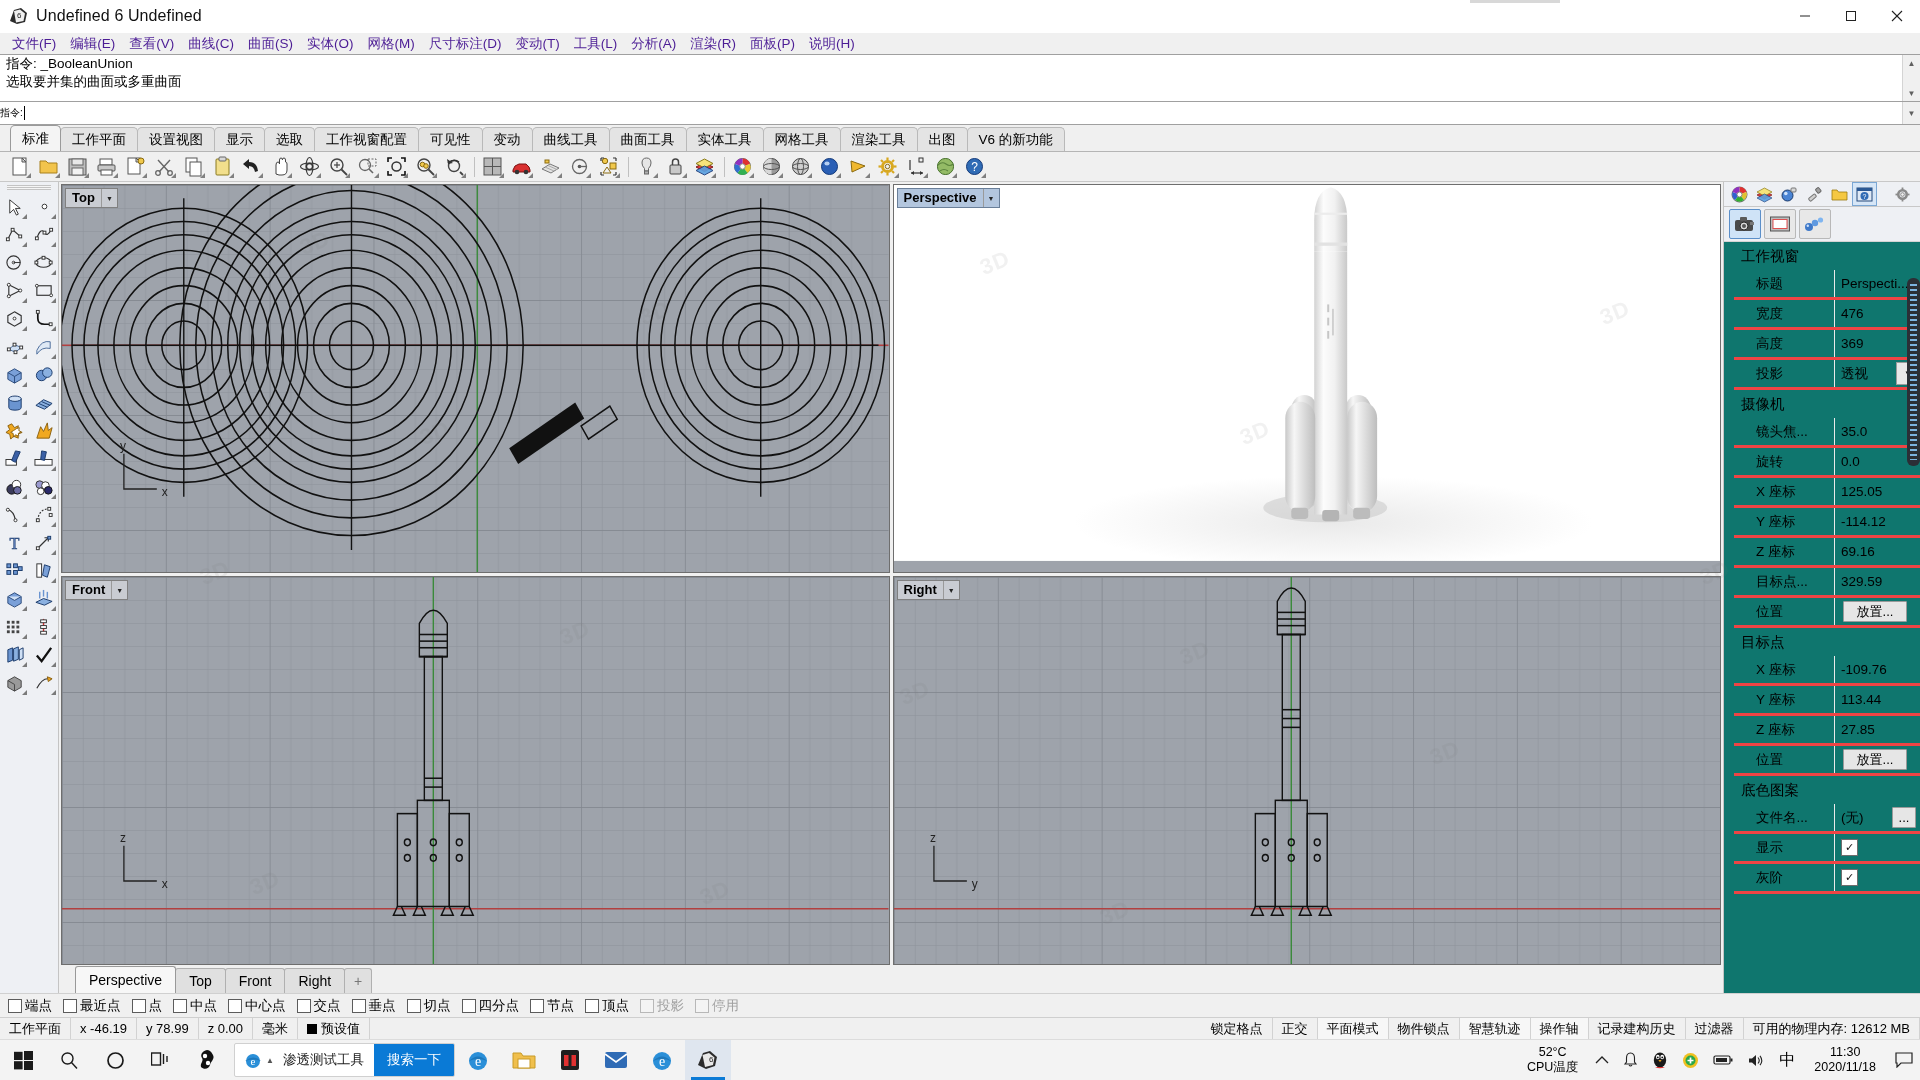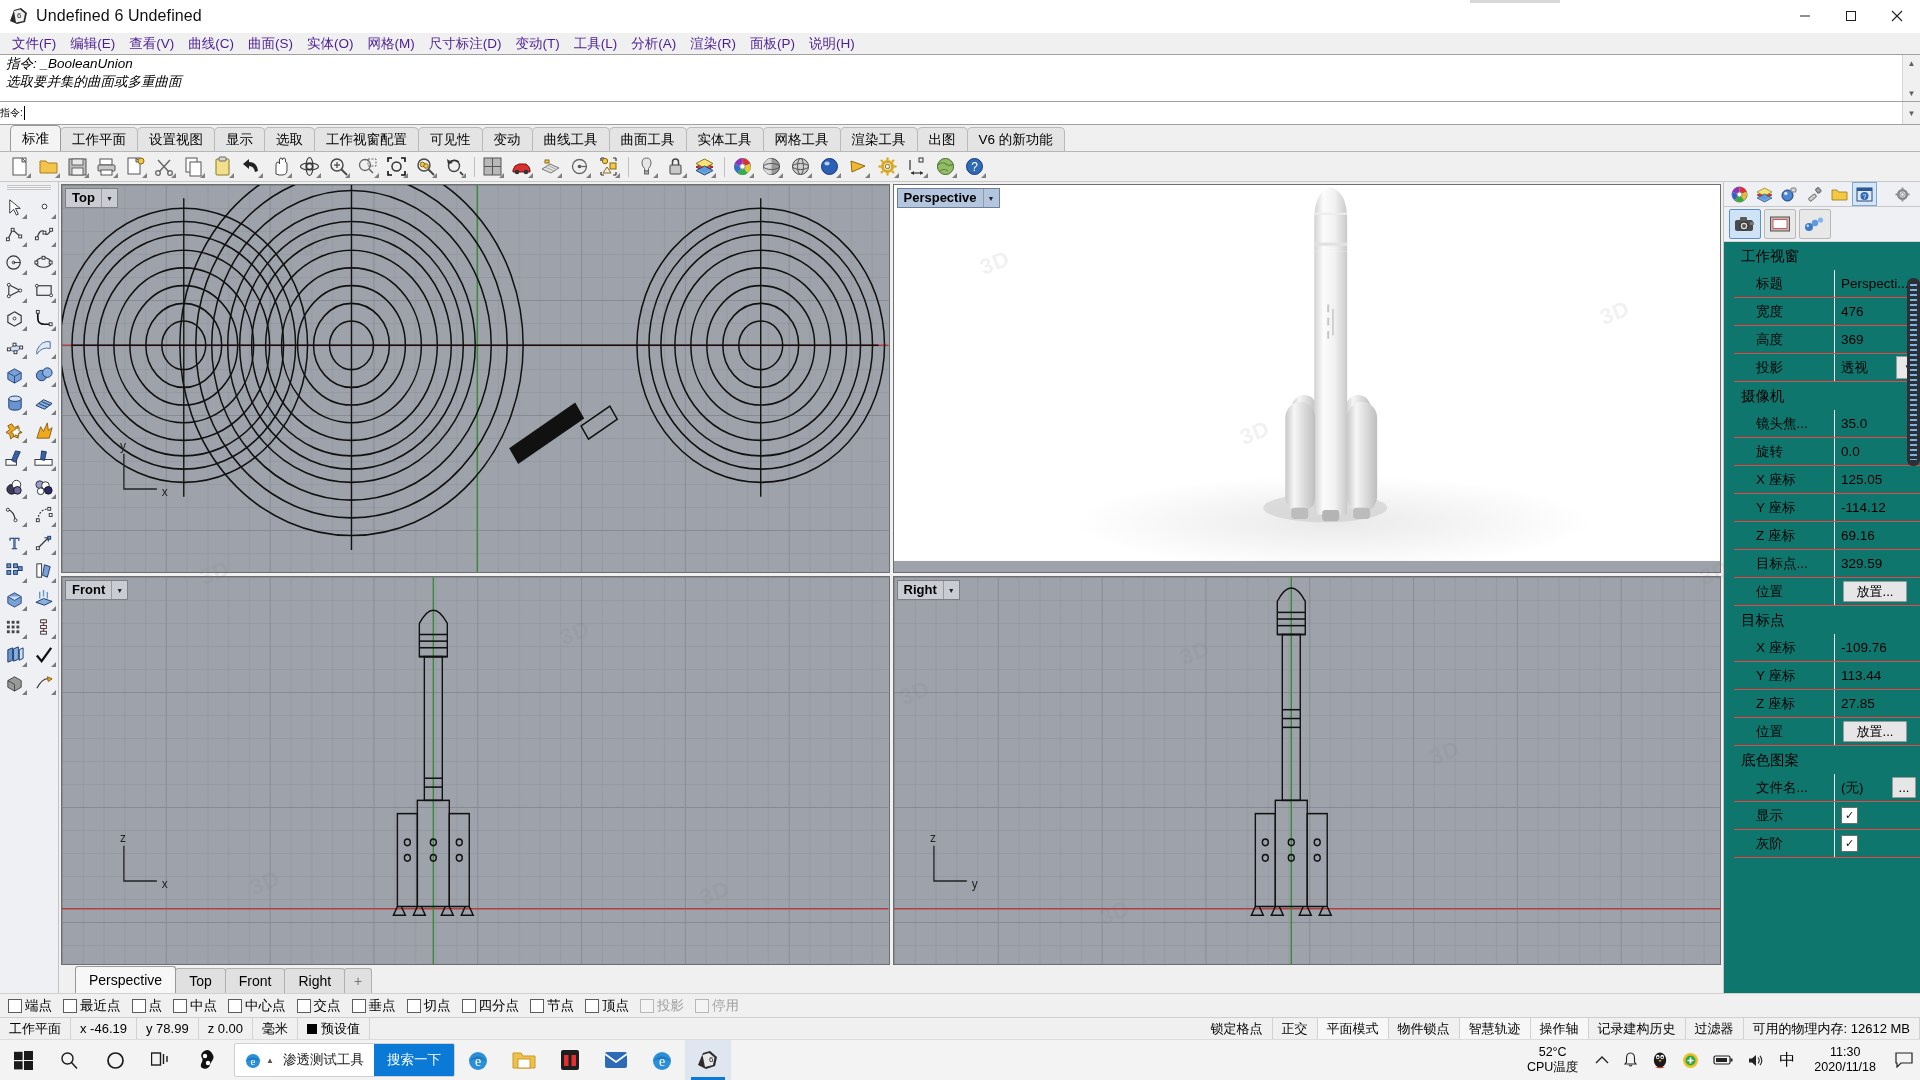--- a/index.html
+++ b/index.html
@@ -22,21 +22,21 @@
           font-size:15px;color:#222;}
   .tb-shadowline{position:absolute;left:1470px;top:0;width:90px;height:3px;background:#d8d8d8;}
 
   
   .menubar{height:21px;background:#f0f0f0;display:flex;align-items:center;padding-left:5px;flex:0 0 auto;}
   .menu-item{font-size:13.5px;padding:2px 7px;color:#4c1d95;white-space:nowrap;}
 
   
   .cmdhist{background:#fff;border:1px solid #a0a0a0;border-left:none;border-right:none;
            height:46px;position:relative;flex:0 0 auto;font-size:13.5px;overflow:hidden;}
-  .cmdline-h{padding:1px 6px;line-height:16px;white-space:nowrap;font-style:italic;}
+  .cmdline-h{padding:1px 6px;line-height:16px;white-space:nowrap;}
   .cmdhist .vscroll{position:absolute;right:0;top:0;width:17px;height:100%;background:#f0f0f0;
        border-left:1px solid #d4d4d4;display:flex;flex-direction:column;justify-content:space-between;}
   .sbtn{height:16px;display:flex;align-items:center;justify-content:center;font-size:8px;color:#606060;}
 
   .cmdprompt{background:#fff;border-bottom:1px solid #a0a0a0;height:22px;position:relative;
              display:flex;align-items:center;flex:0 0 auto;}
   .cmdprompt .label{font-size:10px;}
   .cmdprompt .caret{width:1px;height:14px;background:#000;margin-left:1px;}
   .cmdprompt .vscroll{position:absolute;right:0;top:0;width:17px;height:22px;background:#f0f0f0;
        border-left:1px solid #d4d4d4;display:flex;align-items:center;justify-content:center;}
@@ -102,21 +102,21 @@
           border:1px solid transparent;}
   .rp-tab.sel{background:#d6e6f7;border-color:#7ba7d4;}
   .rp-gear{margin-left:auto;margin-right:5px;}
   .rp-sub{height:34px;display:flex;align-items:center;padding-left:5px;background:#eef0f4;
           border-bottom:1px solid #d4d4d4;gap:3px;}
   .rp-sbtn{width:30px;height:28px;display:flex;align-items:center;justify-content:center;
            border:1px solid #b8b8b8;background:#e8e8e8;border-radius:2px;}
   .rp-sbtn.sel{background:#cfe3f7;border-color:#5b8fc9;}
   .rp-body{flex:1 1 auto;background:#0f766e;overflow:hidden;position:relative;padding-left:10px;}
   .grp-title{font-size:14.5px;padding:5px 0 4px 7px;color:#000;}
-  .prow{display:flex;height:27px;align-items:center;border-bottom:1px solid #ef4444;}
+  .prow{display:flex;height:27px;align-items:center;border-bottom:3px solid #ef4444;}
   .prow .k{width:78px;flex:0 0 78px;padding-left:22px;font-size:13.5px;color:#000;
            white-space:nowrap;overflow:hidden;text-overflow:ellipsis;}
   .prow .v{flex:1 1 auto;font-size:13.5px;color:#000;padding-left:6px;display:flex;align-items:center;
            border-left:1px solid #eaeaea;height:100%;}
   .pbtn{height:19px;min-width:62px;background:#e6e6e6;border:1px solid #9a9a9a;font-size:13px;
         display:flex;align-items:center;justify-content:center;border-radius:1px;margin-left:2px;}
   .pbtn.dots{min-width:22px;margin-left:auto;margin-right:4px;}
   .pcombo{margin-left:auto;width:22px;height:21px;background:#e8e8e8;border:1px solid #9a9a9a;
           display:flex;align-items:center;justify-content:center;font-size:8px;}
   .pcheck{width:15px;height:15px;border:1px solid #6e6e6e;background:#fff;display:flex;

